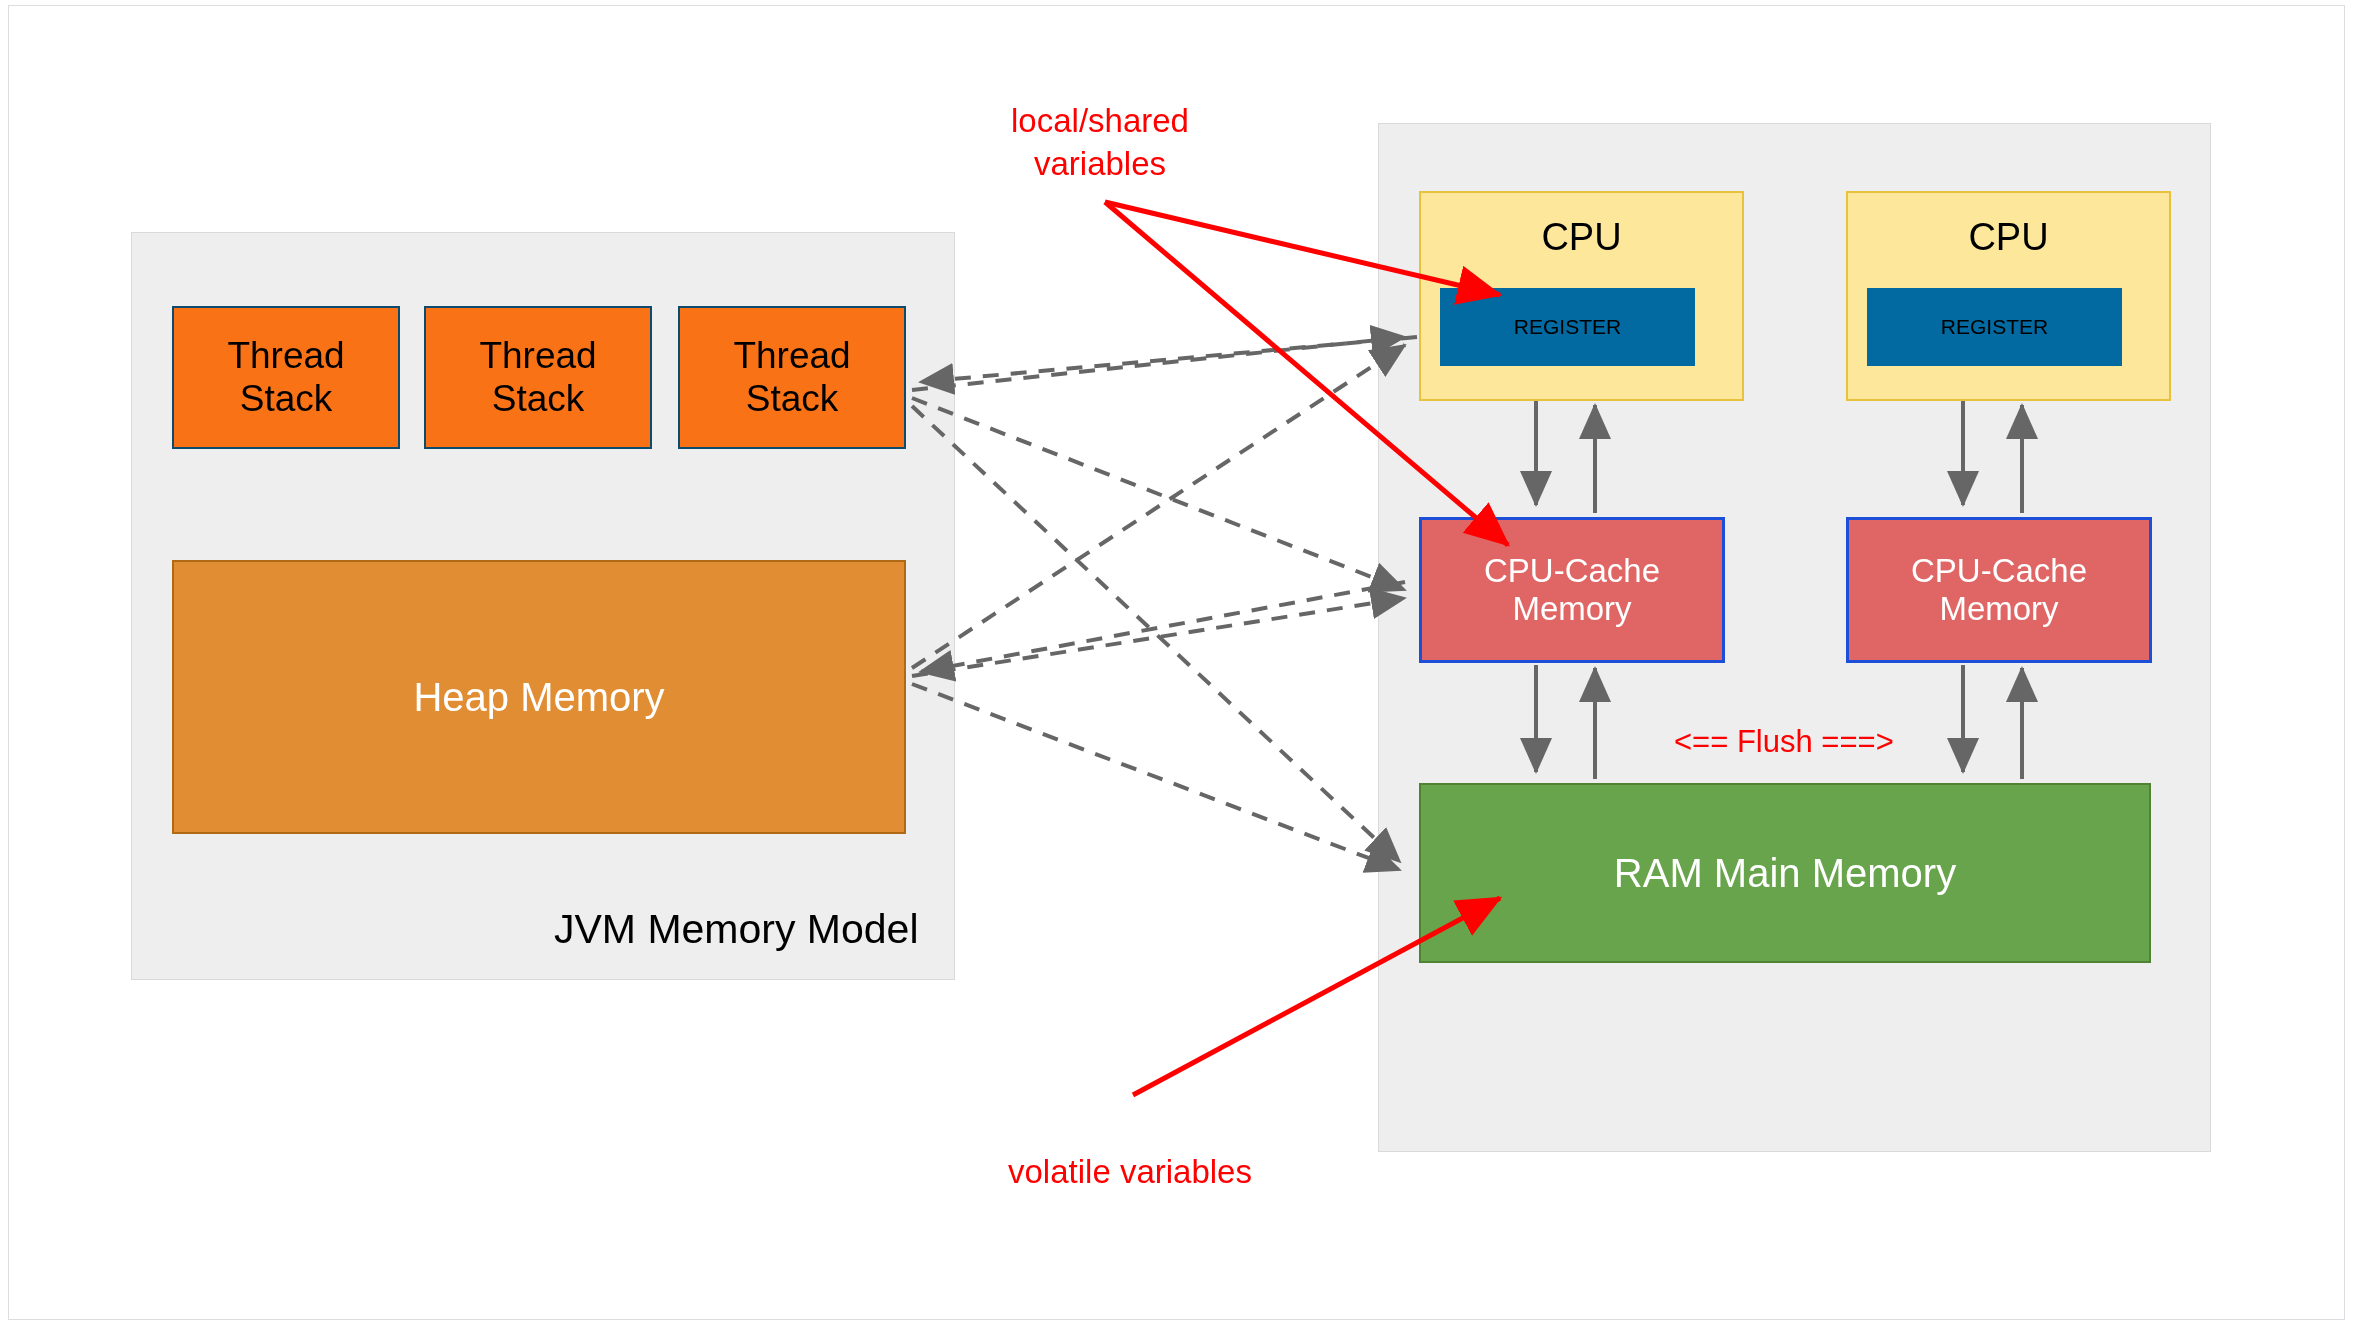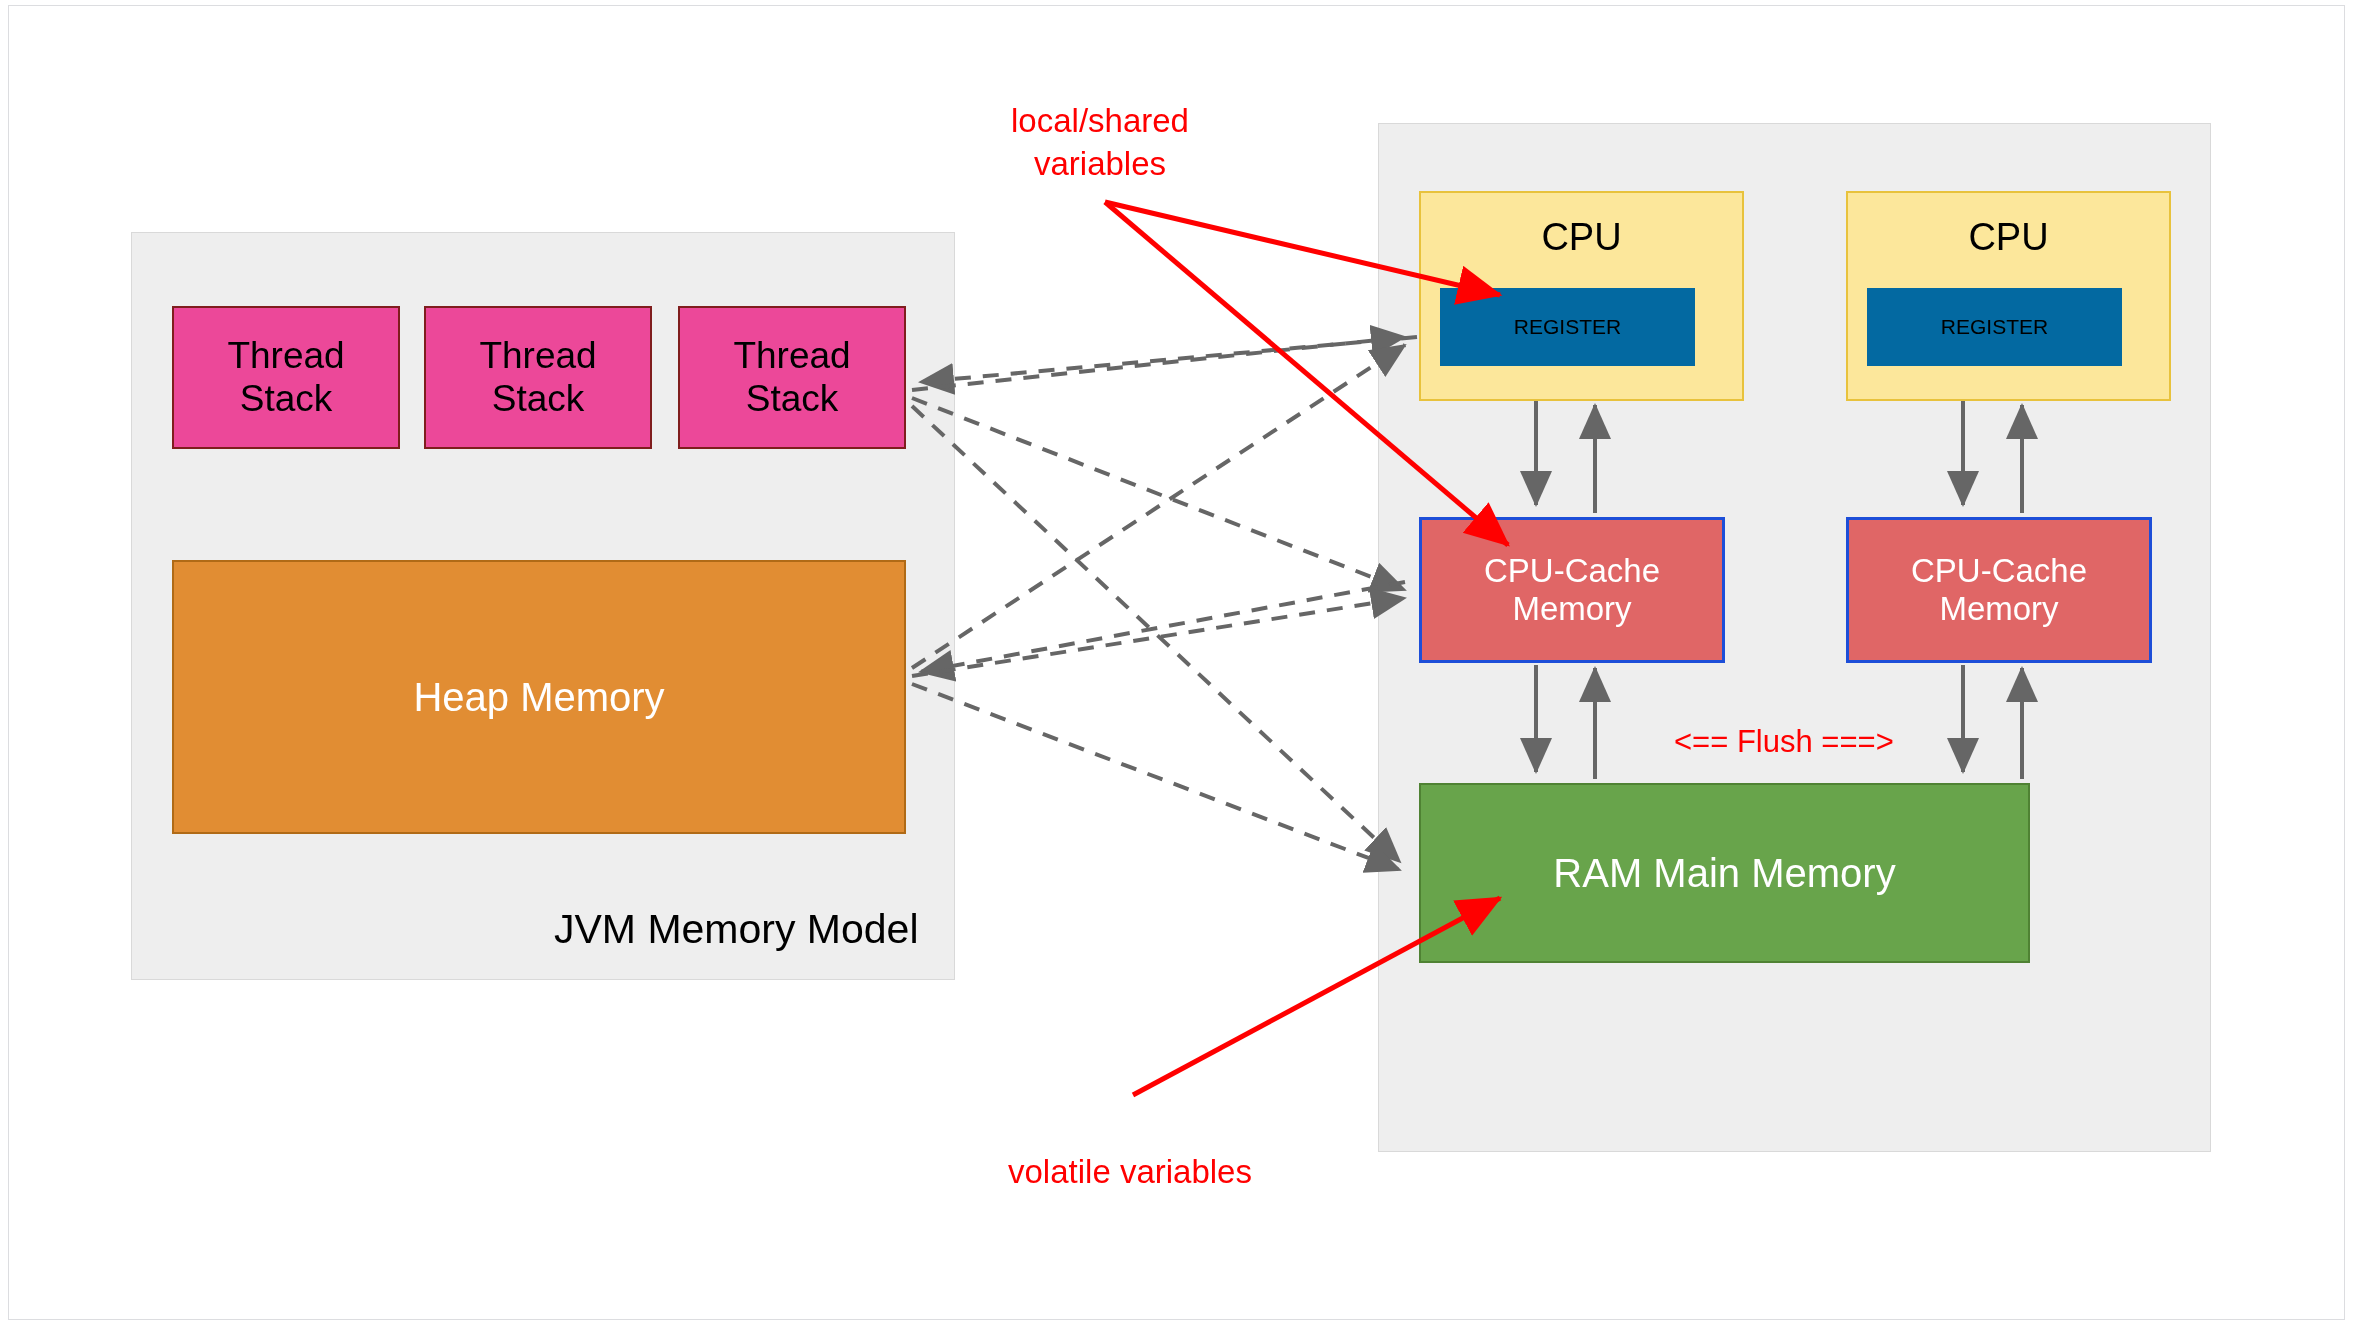--- a/index.html
+++ b/index.html
@@ -32,22 +32,22 @@
   .box{
     position:absolute;
     box-sizing:border-box;
     display:flex;
     align-items:center;
     justify-content:center;
     text-align:center;
     line-height:1.16;
   }
   .thread-stack{
-    background:#ec4899;
-    border:2px solid #7f1d1d;
+    background:#f97316;
+    border:2px solid #0c4a6e;
     color:#000000;
     font-size:37px;
   }
   .heap{
     background:#e18d33;
     border:2px solid #b06a16;
     color:#ffffff;
     font-size:40px;
   }
   .cpu{
@@ -127,21 +127,21 @@
   <div class="register" style="left:1440px;top:288px;width:255px;height:78px;">REGISTER</div>
 
   <div class="box cpu" style="left:1846px;top:191px;width:325px;height:210px;">CPU</div>
   <div class="register" style="left:1867px;top:288px;width:255px;height:78px;">REGISTER</div>
 
   <div class="box cache" style="left: 1419px; top: 517px; width: 306px; height: 146px; white-space: pre-line;">CPU-Cache
 Memory</div>
   <div class="box cache" style="left: 1846px; top: 517px; width: 306px; height: 146px; white-space: pre-line;">CPU-Cache
 Memory</div>
 
-  <div class="box ram" style="left:1419px;top:783px;width:611px;height:180px;">RAM Main Memory</div>
+  <div class="box ram" style="left:1419px;top:783px;width:732px;height:180px;">RAM Main Memory</div>
 
   <div class="flush-label" style="left:1674px;top:724px;">&lt;== Flush ===&gt;</div>
 
 
   <div class="anno" style="left: 1010px; top: 100px; width: 180px; white-space: pre-line;">local/shared
 variables</div>
   <div class="anno" style="left:1000px;top:1103px;width:260px;margin-top:48px;">volatile variables</div>
 
   <svg class="overlay" viewBox="0 0 2354 1324" xmlns="http://www.w3.org/2000/svg">
     <defs>

